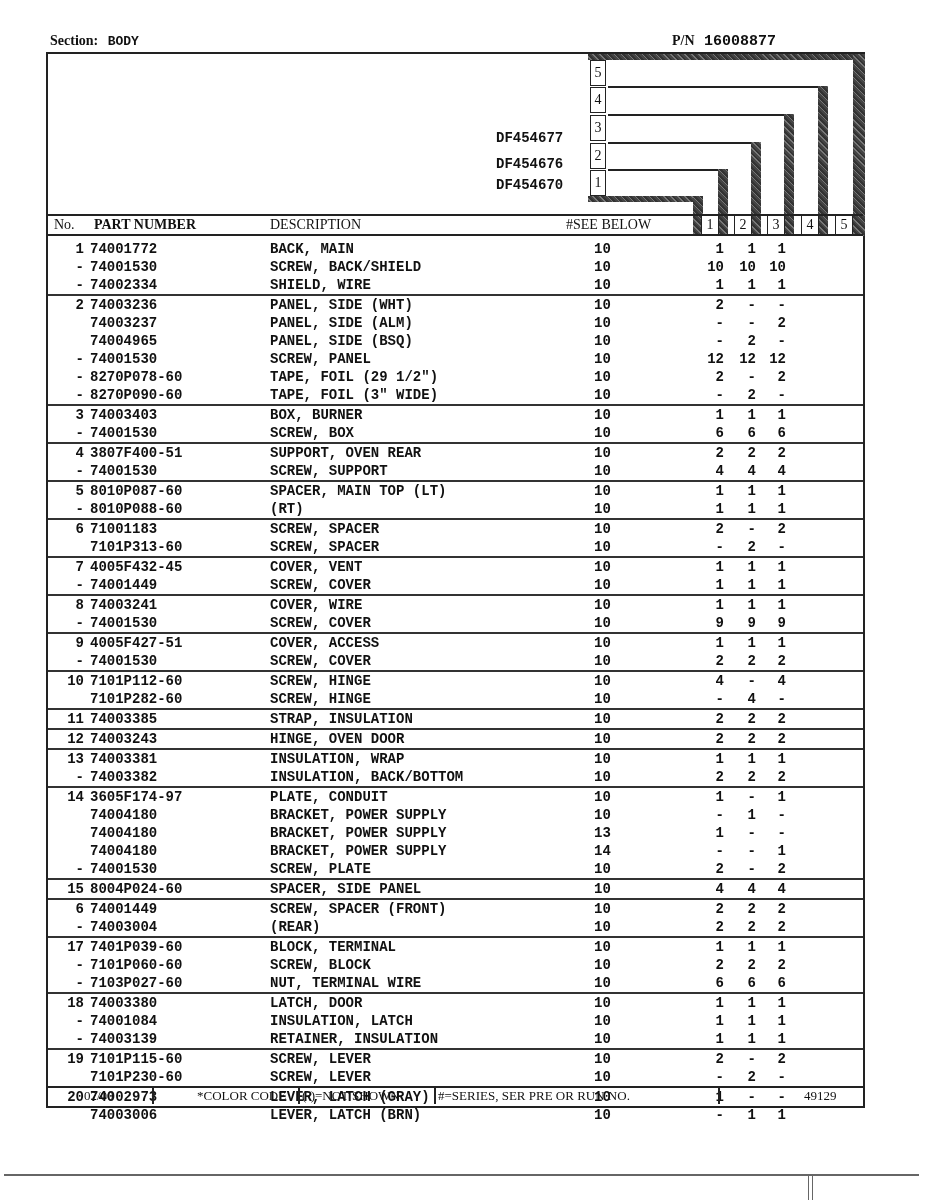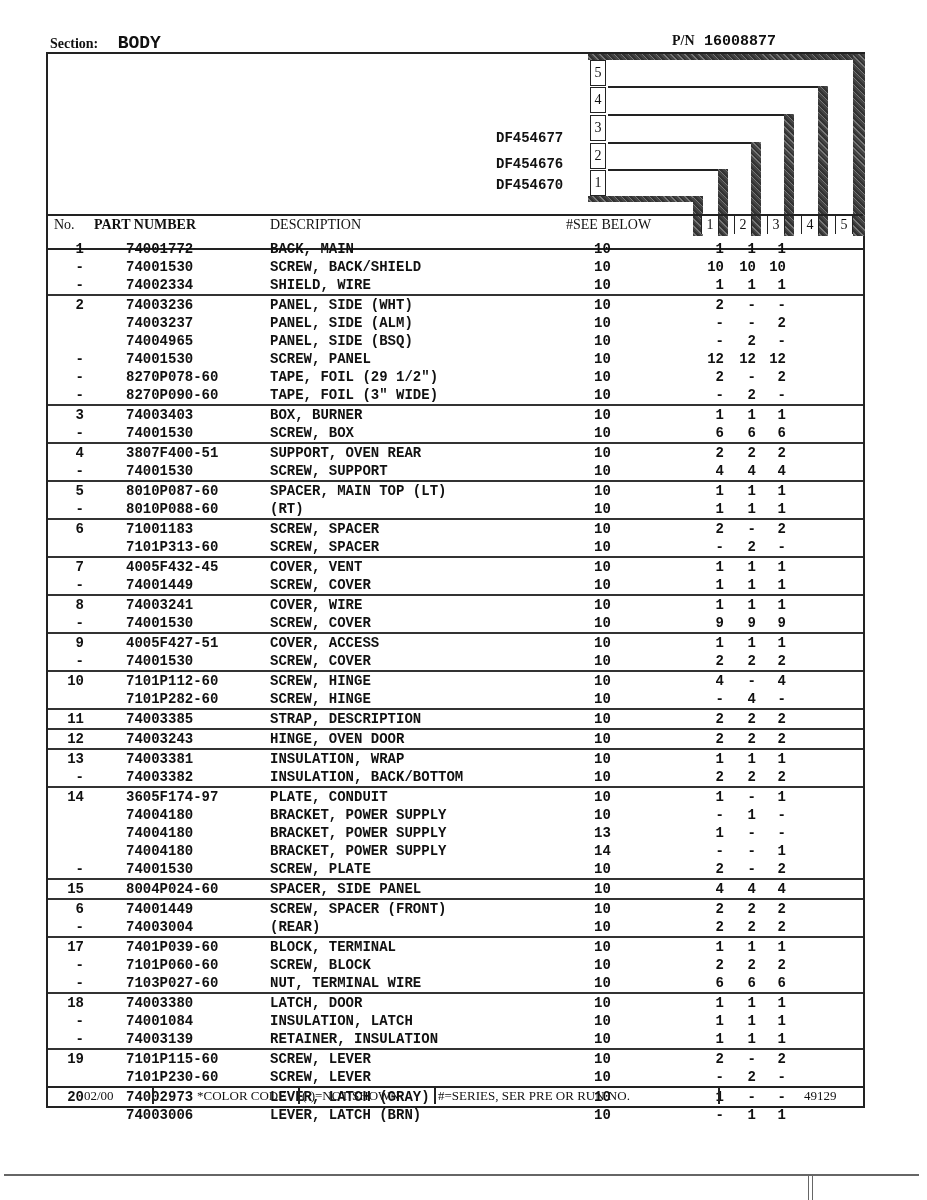--- a/index.html
+++ b/index.html
@@ -8,46 +8,46 @@
   .mono { font-family: "Liberation Mono", "DejaVu Sans Mono", monospace; font-weight:bold; }
   .hdr-top { position:absolute; top:33px; font-size:14px; font-weight:bold; }
   #section-label { left:50px; }
   #pn-label { left:672px; }
   .frame { position:absolute; left:46px; top:52px; width:819px; height:1056px; border:2px solid #222; box-sizing:border-box; }
   .model-block { position:absolute; left:0; top:0; width:100%; height:160px; }
   .model-code { position:absolute; left:448px; font-size:14px; }
   .shade { position:absolute; background:#555; background-image:repeating-linear-gradient(45deg,#444 0 2px,#777 2px 3px,#333 3px 5px); }
   .num-box { position:absolute; left:542px; width:16px; height:26px; border:1.5px solid #222; background:#fff; font-size:14px; text-align:center; line-height:24px; box-sizing:border-box; }
   .stair-line { position:absolute; height:2px; background:#222; }
-  .col-head { position:absolute; top:160px; height:36px; left:0; width:100%; border-top:2px solid #222; border-bottom:2px solid #222; box-sizing:border-box; font-size:14px; }
+  .col-head { position:absolute; top:160px; height:22px; left:0; width:100%; border-top:2px solid #222; border-bottom:2px solid #222; box-sizing:border-box; font-size:14px; }
   .col-head span { position:absolute; top:1px; }
   .col-num { position:absolute; top:0; width:16px; height:18px; border-left:1.5px solid #222; border-right:1.5px solid #222; text-align:center; background:#fff; line-height:18px; font-size:14px; }
   .rows { position:absolute; top:186px; left:0; width:100%; }
   .group { border-bottom:2px solid #333; }
   .row { position:relative; height:18px; font-size:14px; line-height:18px; white-space:pre; }
   .row span { position:absolute; top:0; }
   .c-no { left:0; width:36px; text-align:right; }
-  .c-pn { left:42px;margin-left:36px; }
+  .c-pn { left:42px; }
   .c-desc { left:222px; text-decoration:none; }
   .c-see { left:546px; }
   .c-q1 { left:656px; width:20px; text-align:right; }
   .c-q2 { left:688px; width:20px; text-align:right; }
   .c-q3 { left:718px; width:20px; text-align:right; }
   .footer { position:absolute; left:0; bottom:0; width:100%; height:18px; border-top:2px solid #222; font-size:13px; line-height:16px; }
   .footer span { position:absolute; top:0; }
   .fdiv { position:absolute; top:0; width:1.5px; height:16px; background:#222; }
   .bottom-line { position:absolute; left:4px; top:1174px; width:915px; height:2px; background:#666; }
   .bottom-tick { position:absolute; left:808px; top:1175px; width:3px; height:25px; border-left:1px solid #666; border-right:1px solid #666; }
 </style>
 </head>
 <body>
 
 <span id="section-label" class="hdr-top serif">
   <span>Section:</span>
-  <span class="mono" style="font-size:18px;margin-left:16px;">BODY</span>
+  <span class="mono" style="font-size:13px;margin-left:6px;">BODY</span>
 </span>
 <span id="pn-label" class="hdr-top serif">
   <span>P/N</span>
   <span class="mono" style="font-size:15px;margin-left:6px;">16008877</span>
 </span>
 
 <div class="frame">
 
   <div class="model-block">
 
@@ -127,21 +127,21 @@
       </div>
       <div class="group">
         <div class="row"><span class="c-no">9</span><span class="c-pn">4005F427-51</span><span class="c-desc">COVER, ACCESS</span><span class="c-see">10</span><span class="c-q1">1</span><span class="c-q2">1</span><span class="c-q3">1</span></div>
         <div class="row"><span class="c-no">-</span><span class="c-pn">74001530</span><span class="c-desc">SCREW, COVER</span><span class="c-see">10</span><span class="c-q1">2</span><span class="c-q2">2</span><span class="c-q3">2</span></div>
       </div>
       <div class="group">
         <div class="row"><span class="c-no">10</span><span class="c-pn">7101P112-60</span><span class="c-desc">SCREW, HINGE</span><span class="c-see">10</span><span class="c-q1">4</span><span class="c-q2">-</span><span class="c-q3">4</span></div>
         <div class="row"><span class="c-no"></span><span class="c-pn">7101P282-60</span><span class="c-desc">SCREW, HINGE</span><span class="c-see">10</span><span class="c-q1">-</span><span class="c-q2">4</span><span class="c-q3">-</span></div>
       </div>
       <div class="group">
-        <div class="row"><span class="c-no">11</span><span class="c-pn">74003385</span><span class="c-desc">STRAP, DESCRIPTION</span><span class="c-see">10</span><span class="c-q1">2</span><span class="c-q2">2</span><span class="c-q3">2</span></div>
+        <div class="row"><span class="c-no">11</span><span class="c-pn">74003385</span><span class="c-desc">STRAP, INSULATION</span><span class="c-see">10</span><span class="c-q1">2</span><span class="c-q2">2</span><span class="c-q3">2</span></div>
       </div>
       <div class="group">
         <div class="row"><span class="c-no">12</span><span class="c-pn">74003243</span><span class="c-desc">HINGE, OVEN DOOR</span><span class="c-see">10</span><span class="c-q1">2</span><span class="c-q2">2</span><span class="c-q3">2</span></div>
       </div>
       <div class="group">
         <div class="row"><span class="c-no">13</span><span class="c-pn">74003381</span><span class="c-desc">INSULATION, WRAP</span><span class="c-see">10</span><span class="c-q1">1</span><span class="c-q2">1</span><span class="c-q3">1</span></div>
         <div class="row"><span class="c-no">-</span><span class="c-pn">74003382</span><span class="c-desc">INSULATION, BACK/BOTTOM</span><span class="c-see">10</span><span class="c-q1">2</span><span class="c-q2">2</span><span class="c-q3">2</span></div>
       </div>
       <div class="group">
         <div class="row"><span class="c-no">14</span><span class="c-pn">3605F174-97</span><span class="c-desc">PLATE, CONDUIT</span><span class="c-see">10</span><span class="c-q1">1</span><span class="c-q2">-</span><span class="c-q3">1</span></div>

